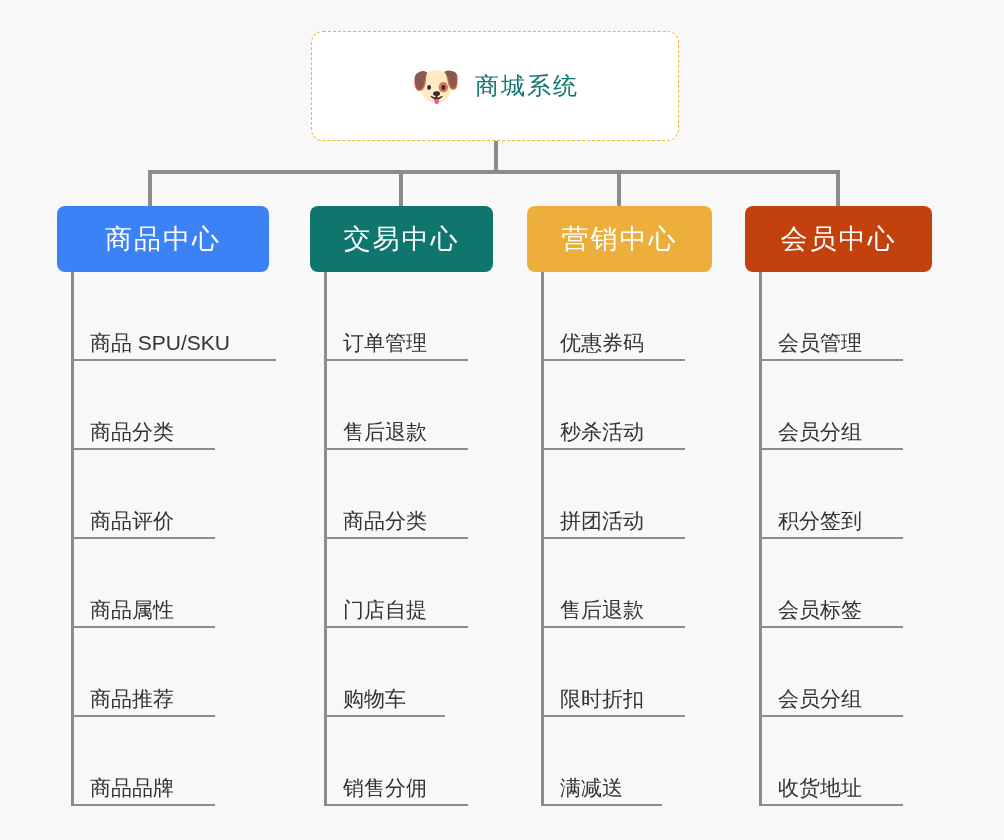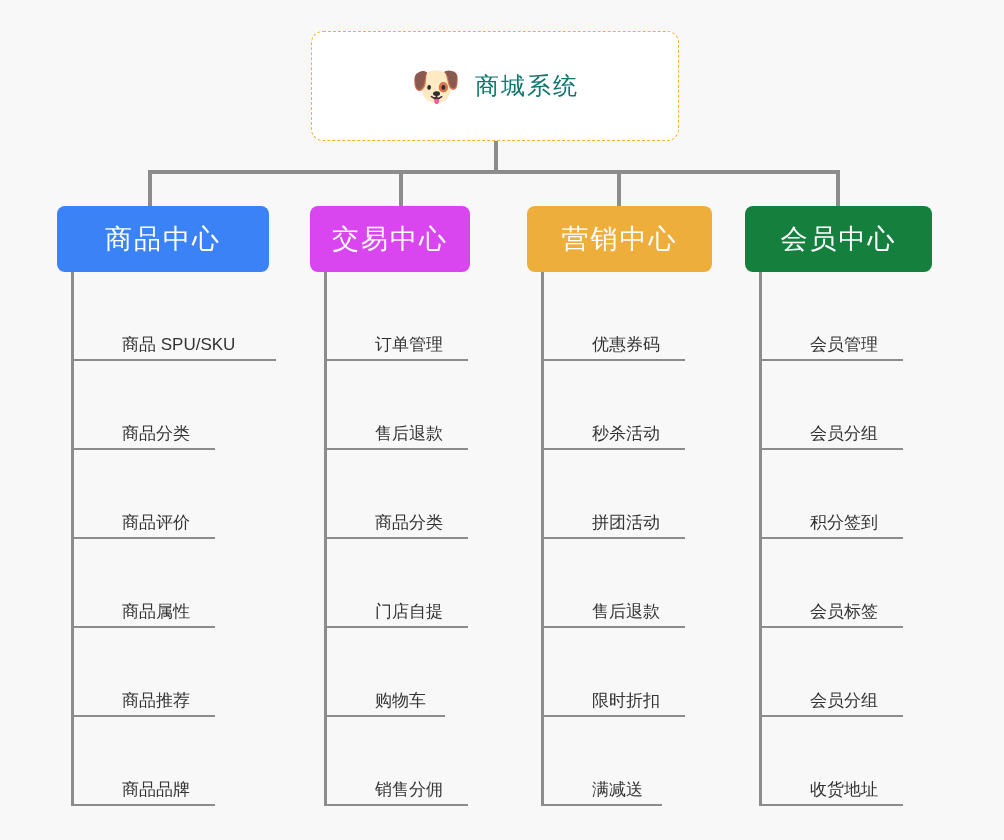--- a/index.html
+++ b/index.html
@@ -96,44 +96,44 @@
     display: flex;
     align-items: center;
     justify-content: center;
     color: #ffffff;
     font-size: 27px;
     letter-spacing: 2px;
     line-height: 1;
     white-space: nowrap;
   }
   .column.c0 .cat-box { width: 212px; background: #3b82f6; }
-  .column.c1 .cat-box { width: 160px; background: #d946ef; }
+  .column.c1 .cat-box { width: 183px; background: #0f766e; }
   .column.c2 .cat-box { width: 185px; background: #eeae3c; text-align: right; }
-  .column.c3 .cat-box { width: 187px; background: #15803d; }
+  .column.c3 .cat-box { width: 187px; background: #c2410c; }
 
   
   .leaf-list {
     position: relative;
     margin-left: 14px;
     padding-left: 0;
     border-left: 3px solid #8c8c8c;
   }
   .leaf {
     position: relative;
     height: 89px;
     box-sizing: border-box;
     display: flex;
     align-items: flex-end;
     border-bottom: 2px solid #8c8c8c;
   }
   .leaf-label {
-    font-size: 17px;
+    font-size: 21px;
     color: #333333;
     line-height: 1;
-    padding: 0 16px 8px 48px;
+    padding: 0 16px 8px 16px;
     white-space: nowrap;
   }
   
   .leaf {
     border-bottom: none;
   }
   .leaf-rule {
     position: absolute;
     left: 0;
     bottom: 0;

